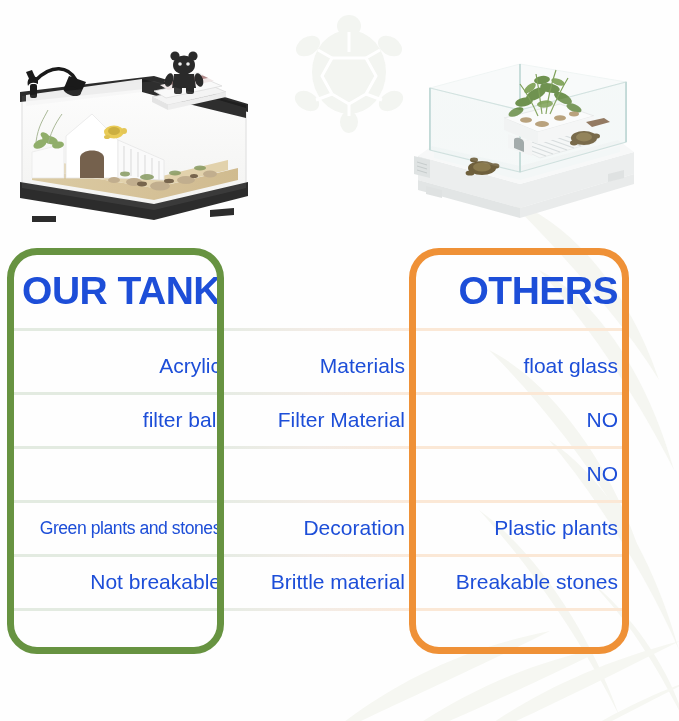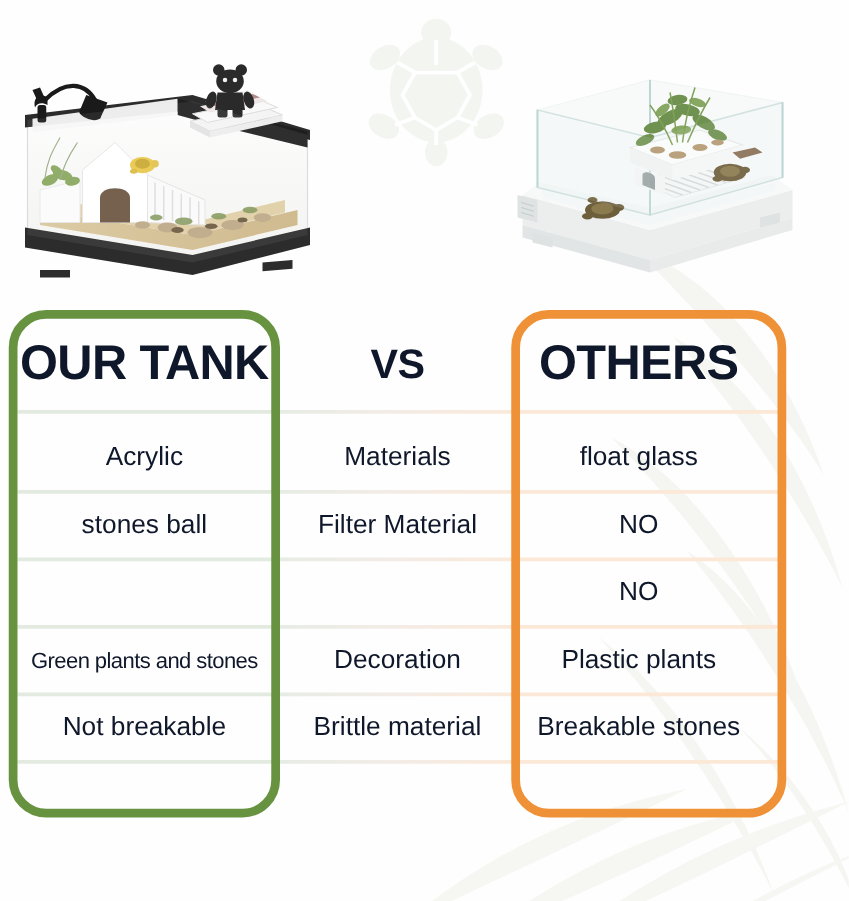--- a/index.html
+++ b/index.html
@@ -103,22 +103,22 @@
   }
   .trow {
     position: absolute;
     left: 0;
     width: 679px;
     display: flex;
     align-items: center;
   }
   .cell {
     box-sizing: border-box;
-    text-align: center;
-    color: #0f172a;
+    text-align: right;
+    color: #1d4ed8;
     line-height: 1.05;
     white-space: nowrap;
   }
   .cell-left  { position: absolute; left: 10px;  width: 211px; }
   .cell-mid   { position: absolute; left: 231px; width: 174px; }
   .cell-right { position: absolute; left: 404px; width: 214px; }
 
   
   #row-header { top: 20px; height: 62px; }
   #row-header .cell {
@@ -427,39 +427,38 @@
 
 <div id="comparison">
 
   <div id="frame-our-tank" class="panel-frame"></div>
   <div id="frame-others" class="panel-frame"></div>
 
   <div id="table">
 
     <div class="trow" id="row-header">
       <div class="cell cell-left">OUR TANK</div>
-      <div class="cell cell-mid">VS</div>
       <div class="cell cell-right">OTHERS</div>
     </div>
 
     <div class="sep sep-left" style="top:88px"></div>
     <div class="sep sep-mid" style="top:88px"></div>
     <div class="sep sep-right" style="top:88px"></div>
 
     <div class="trow body-row" id="row-1" style="top:100px">
       <div class="cell cell-left">Acrylic</div>
       <div class="cell cell-mid">Materials</div>
       <div class="cell cell-right">float glass</div>
     </div>
     <div class="sep sep-left" style="top:152px"></div>
     <div class="sep sep-mid" style="top:152px"></div>
     <div class="sep sep-right" style="top:152px"></div>
 
     <div class="trow body-row" id="row-2" style="top:154px">
-      <div class="cell cell-left">stones ball</div>
+      <div class="cell cell-left">filter ball</div>
       <div class="cell cell-mid">Filter Material</div>
       <div class="cell cell-right">NO</div>
     </div>
     <div class="sep sep-left" style="top:206px"></div>
     <div class="sep sep-mid" style="top:206px"></div>
     <div class="sep sep-right" style="top:206px"></div>
 
     <div class="trow body-row" id="row-3" style="top:208px">
       <div class="cell cell-right">NO</div>
     </div>

